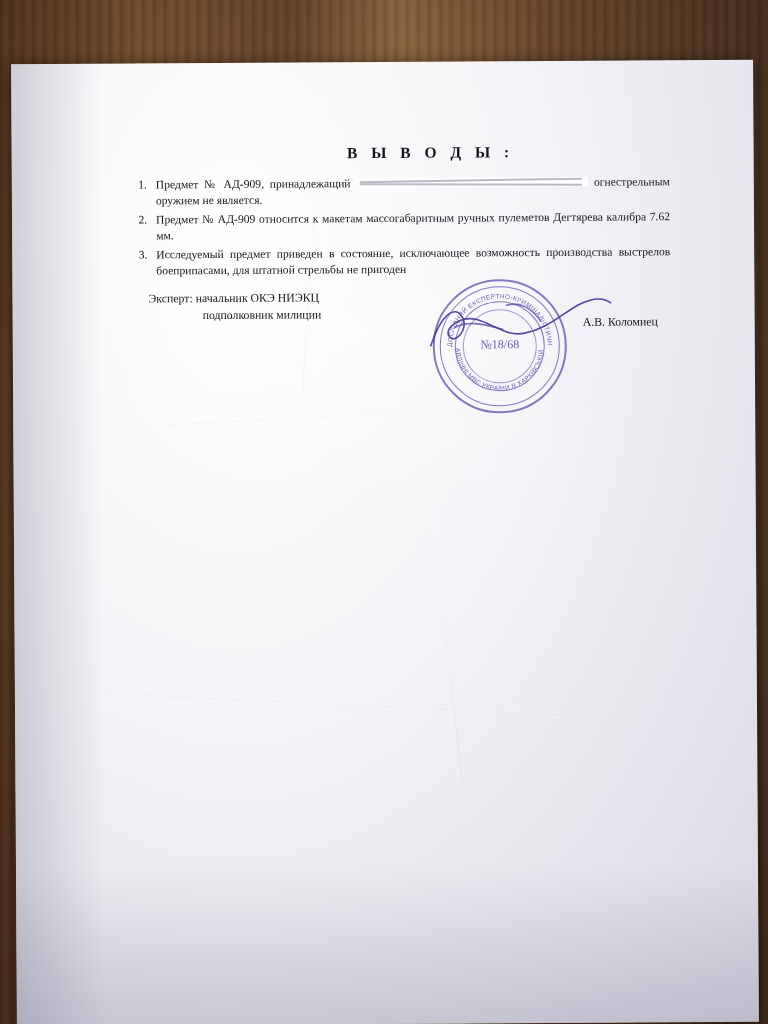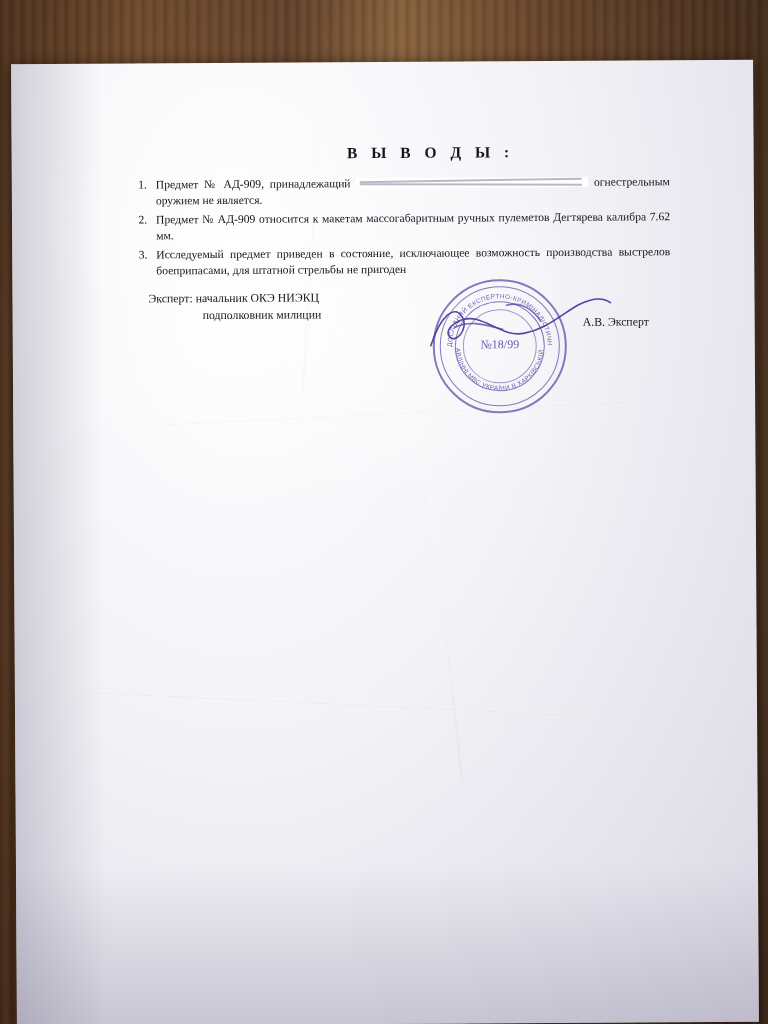--- a/index.html
+++ b/index.html
@@ -219,41 +219,41 @@
         <span>Предмет №  АД-909 относится к макетам массогабаритным ручных пулеметов Дегтярева калибра 7.62 мм.</span>
       </li>
       <li>
         <span>Исследуемый предмет приведен в состояние, исключающее возможность производства выстрелов боеприпасами, для штатной стрельбы не пригоден</span>
       </li>
     </ol>
 
     <div class="signature-block">
       <div class="sig-line1">Эксперт: начальник ОКЭ НИЭКЦ</div>
       <div class="sig-line2">подполковник милиции</div>
-      <div class="sig-name">А.В. Эксперт</div>
+      <div class="sig-name">А.В. Коломиец</div>
     </div>
 
     <div id="stamp">
       <div class="ring r1"></div>
       <div class="ring r2"></div>
       <div class="ring r3"></div>
       <div class="ring r4"></div>
       <svg viewBox="0 0 134 134">
         <defs>
           <path id="arcTop" d="M 19 67 A 48 48 0 0 1 115 67"></path>
           <path id="arcBottom" d="M 23 67 A 44 44 0 0 0 111 67"></path>
         </defs>
         <text>
           <textPath href="#arcTop" startOffset="50%" text-anchor="middle">НАУКОВО-ДОСЛІДНИЙ ЕКСПЕРТНО-КРИМІНАЛІСТИЧНИЙ ЦЕНТР</textPath>
         </text>
         <text>
           <textPath href="#arcBottom" startOffset="50%" text-anchor="middle">ПРИ УПРАВЛІННІ МВС УКРАЇНИ В ХАРКІВСЬКІЙ ОБЛАСТІ</textPath>
         </text>
       </svg>
-      <div class="stamp-center">№18/99</div>
+      <div class="stamp-center">№18/68</div>
     </div>
 
     <svg id="scrawl" viewBox="0 0 230 110">
       <path d="M20,70 C30,40 44,28 52,42 C58,54 44,70 38,60 C34,52 50,40 66,44 C82,48 96,62 114,58 C136,54 150,40 168,30 C180,24 192,22 200,28"></path>
       <path d="M44,52 C60,44 76,50 92,54" style="opacity:.7"></path>
       <path d="M96,30 C110,26 122,34 130,46" style="opacity:.7"></path>
     </svg>
 
   </div>
 </div>

